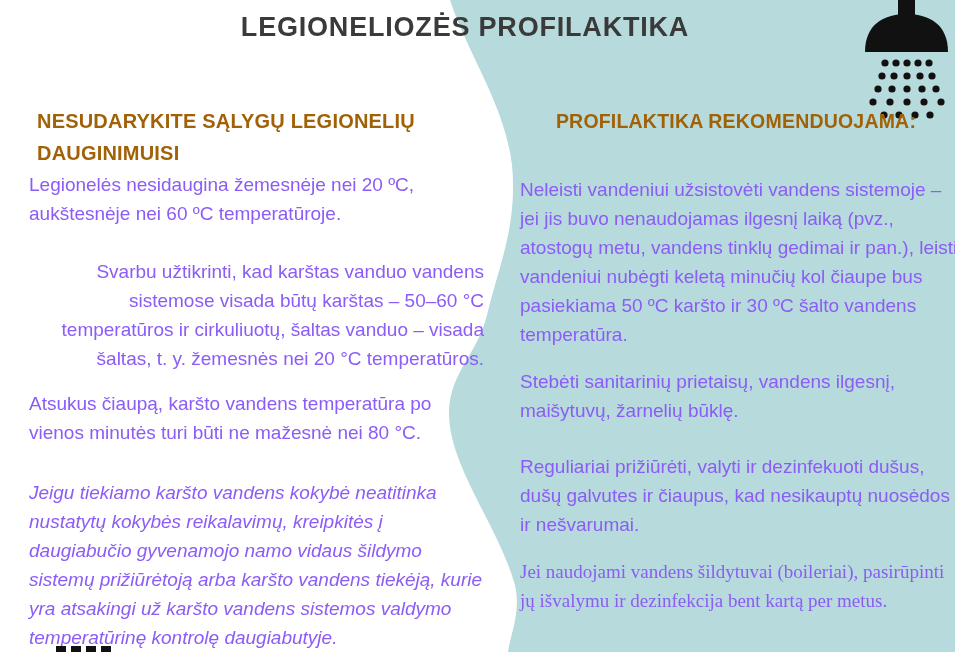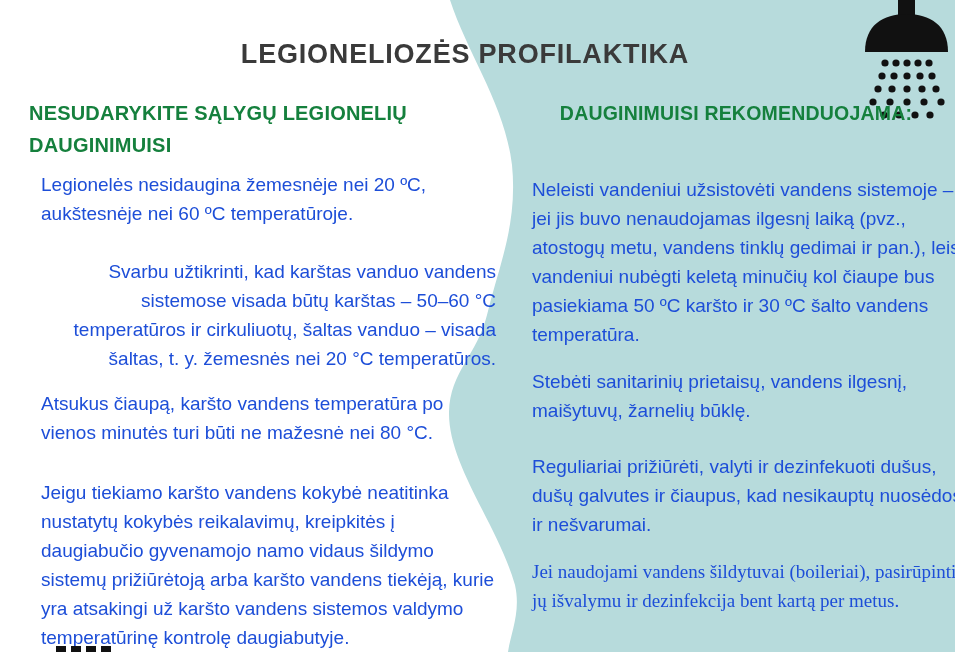--- a/index.html
+++ b/index.html
@@ -15,44 +15,43 @@
   }
   .blob-svg{
     position:absolute;left:0;top:0;width:955px;height:652px;z-index:0;
   }
   .content{position:absolute;left:0;top:0;width:955px;height:652px;z-index:1;}
   .poster-title{
     position:absolute;left:0;top:12px;width:930px;
     text-align:center;
     font-size:27px;font-weight:bold;letter-spacing:0.8px;
     color:#3a3a3a;
-    margin-top:27px;
   }
   .col-heading{
-    font-size:20px;font-weight:bold;color:#15803d;
+    font-size:20px;font-weight:bold;color:#a16207;
     line-height:32px;letter-spacing:0.2px;
-    margin:4px;
+    margin:12px;
   }
   .left-col{
     position:absolute;left:25px;top:93px;width:455px;
   }
   .right-col{
     position:absolute;left:516px;top:93px;width:440px;
   }
   .right-col .col-heading{text-align:center;font-size:19.5px;}
   .para{
-    position:absolute;left:16px;width:100%;
+    position:absolute;left:4px;width:100%;
     margin:0;
-    font-size:19px;line-height:29px;color:#1d4ed8;
+    font-size:19px;line-height:29px;color:#8b5cf6;
   }
   
   .lp0{top:77px;}
   .lp1{top:164px;text-align:right;}
   .lp2{top:296px;}
-  .lp3{top:385px;}
+  .lp3{top:385px;font-style:italic;}
   
   .rp0{top:82px;}
   .rp1{top:274px;}
   .rp2{top:359px;}
   .rp3{top:464px;font-family:Liberation Serif, serif;}
   .shower-icon{
     position:absolute;left:858px;top:0px;width:97px;height:120px;
   }
   .icon-fragment{
     position:absolute;left:56px;top:646px;width:60px;height:6px;
@@ -115,21 +114,21 @@
 
     <div class="left-col">
       <h2 class="col-heading">NESUDARYKITE SĄLYGŲ LEGIONELIŲ DAUGINIMUISI</h2>
       <p class="para lp0">Legionelės nesidaugina žemesnėje nei 20 ºC, aukštesnėje nei 60 ºC temperatūroje.</p>
       <p class="para lp1">Svarbu užtikrinti, kad karštas vanduo vandens sistemose visada būtų karštas – 50–60 °C temperatūros ir cirkuliuotų, šaltas vanduo – visada šaltas, t. y. žemesnės nei 20 °C temperatūros.</p>
       <p class="para lp2">Atsukus čiaupą, karšto vandens temperatūra po vienos minutės turi būti ne mažesnė nei 80 °C.</p>
       <p class="para lp3">Jeigu tiekiamo karšto vandens kokybė neatitinka nustatytų kokybės reikalavimų, kreipkitės į daugiabučio gyvenamojo namo vidaus šildymo sistemų prižiūrėtoją arba karšto vandens tiekėją, kurie yra atsakingi už karšto vandens sistemos valdymo temperatūrinę kontrolę daugiabutyje.</p>
     </div>
 
     <div class="right-col">
-      <h2 class="col-heading">DAUGINIMUISI REKOMENDUOJAMA:</h2>
+      <h2 class="col-heading">PROFILAKTIKA REKOMENDUOJAMA:</h2>
       <p class="para rp0">Neleisti vandeniui užsistovėti vandens sistemoje – jei jis buvo nenaudojamas ilgesnį laiką (pvz., atostogų metu, vandens tinklų gedimai ir pan.), leisti vandeniui nubėgti keletą minučių kol čiaupe bus pasiekiama 50 ºC karšto ir 30 ºC šalto vandens temperatūra.</p>
       <p class="para rp1">Stebėti sanitarinių prietaisų, vandens ilgesnį, maišytuvų, žarnelių būklę.</p>
       <p class="para rp2">Reguliariai prižiūrėti,  valyti ir dezinfekuoti dušus, dušų galvutes ir čiaupus, kad nesikauptų nuosėdos ir nešvarumai.</p>
       <p class="para rp3">Jei naudojami vandens šildytuvai (boileriai), pasirūpinti jų išvalymu  ir dezinfekcija bent kartą per metus.</p>
     </div>
 
     <div class="icon-fragment">
       <span></span>
       <span></span>
       <span></span>

